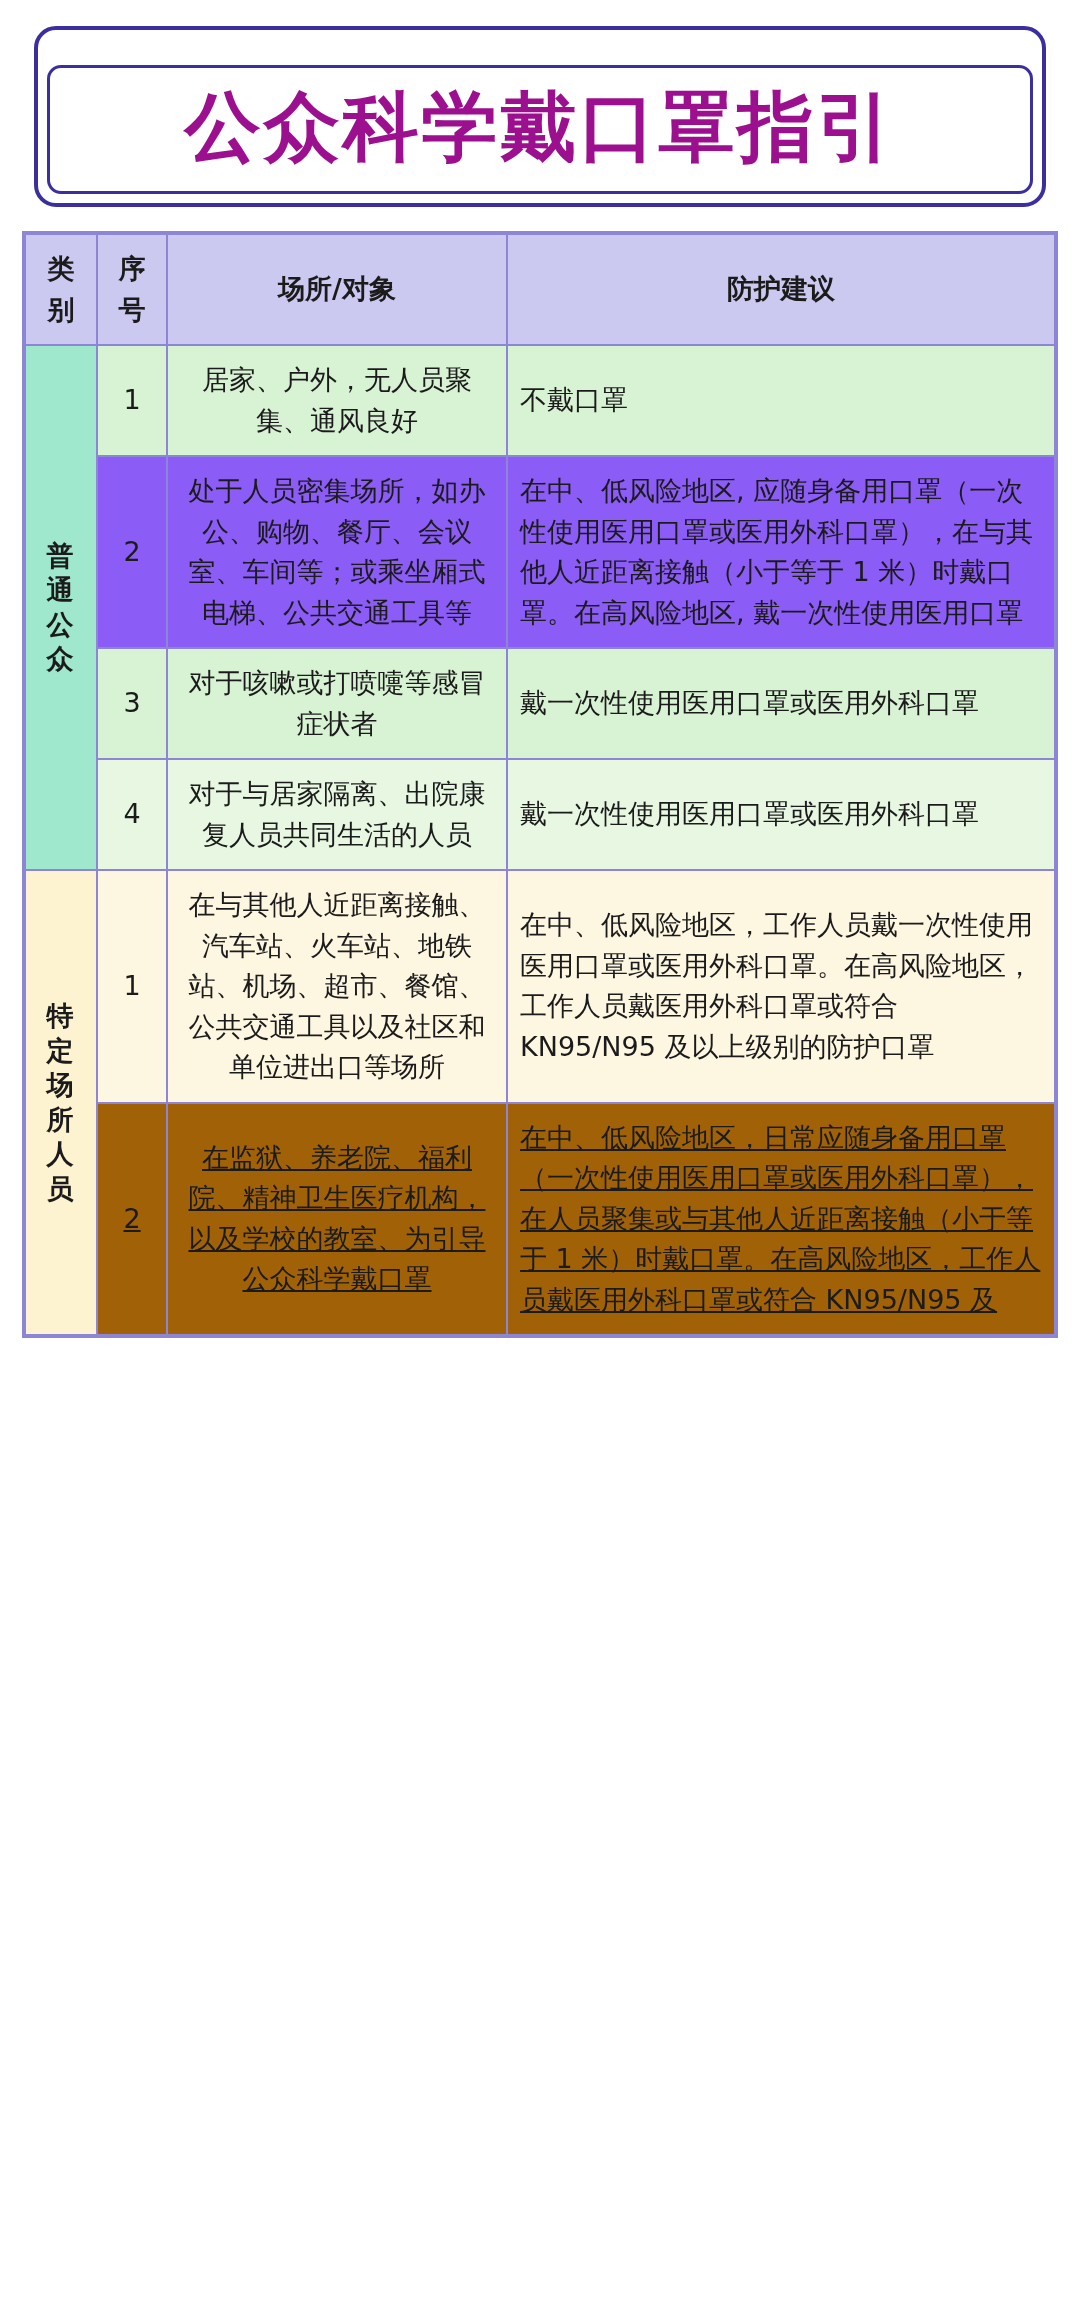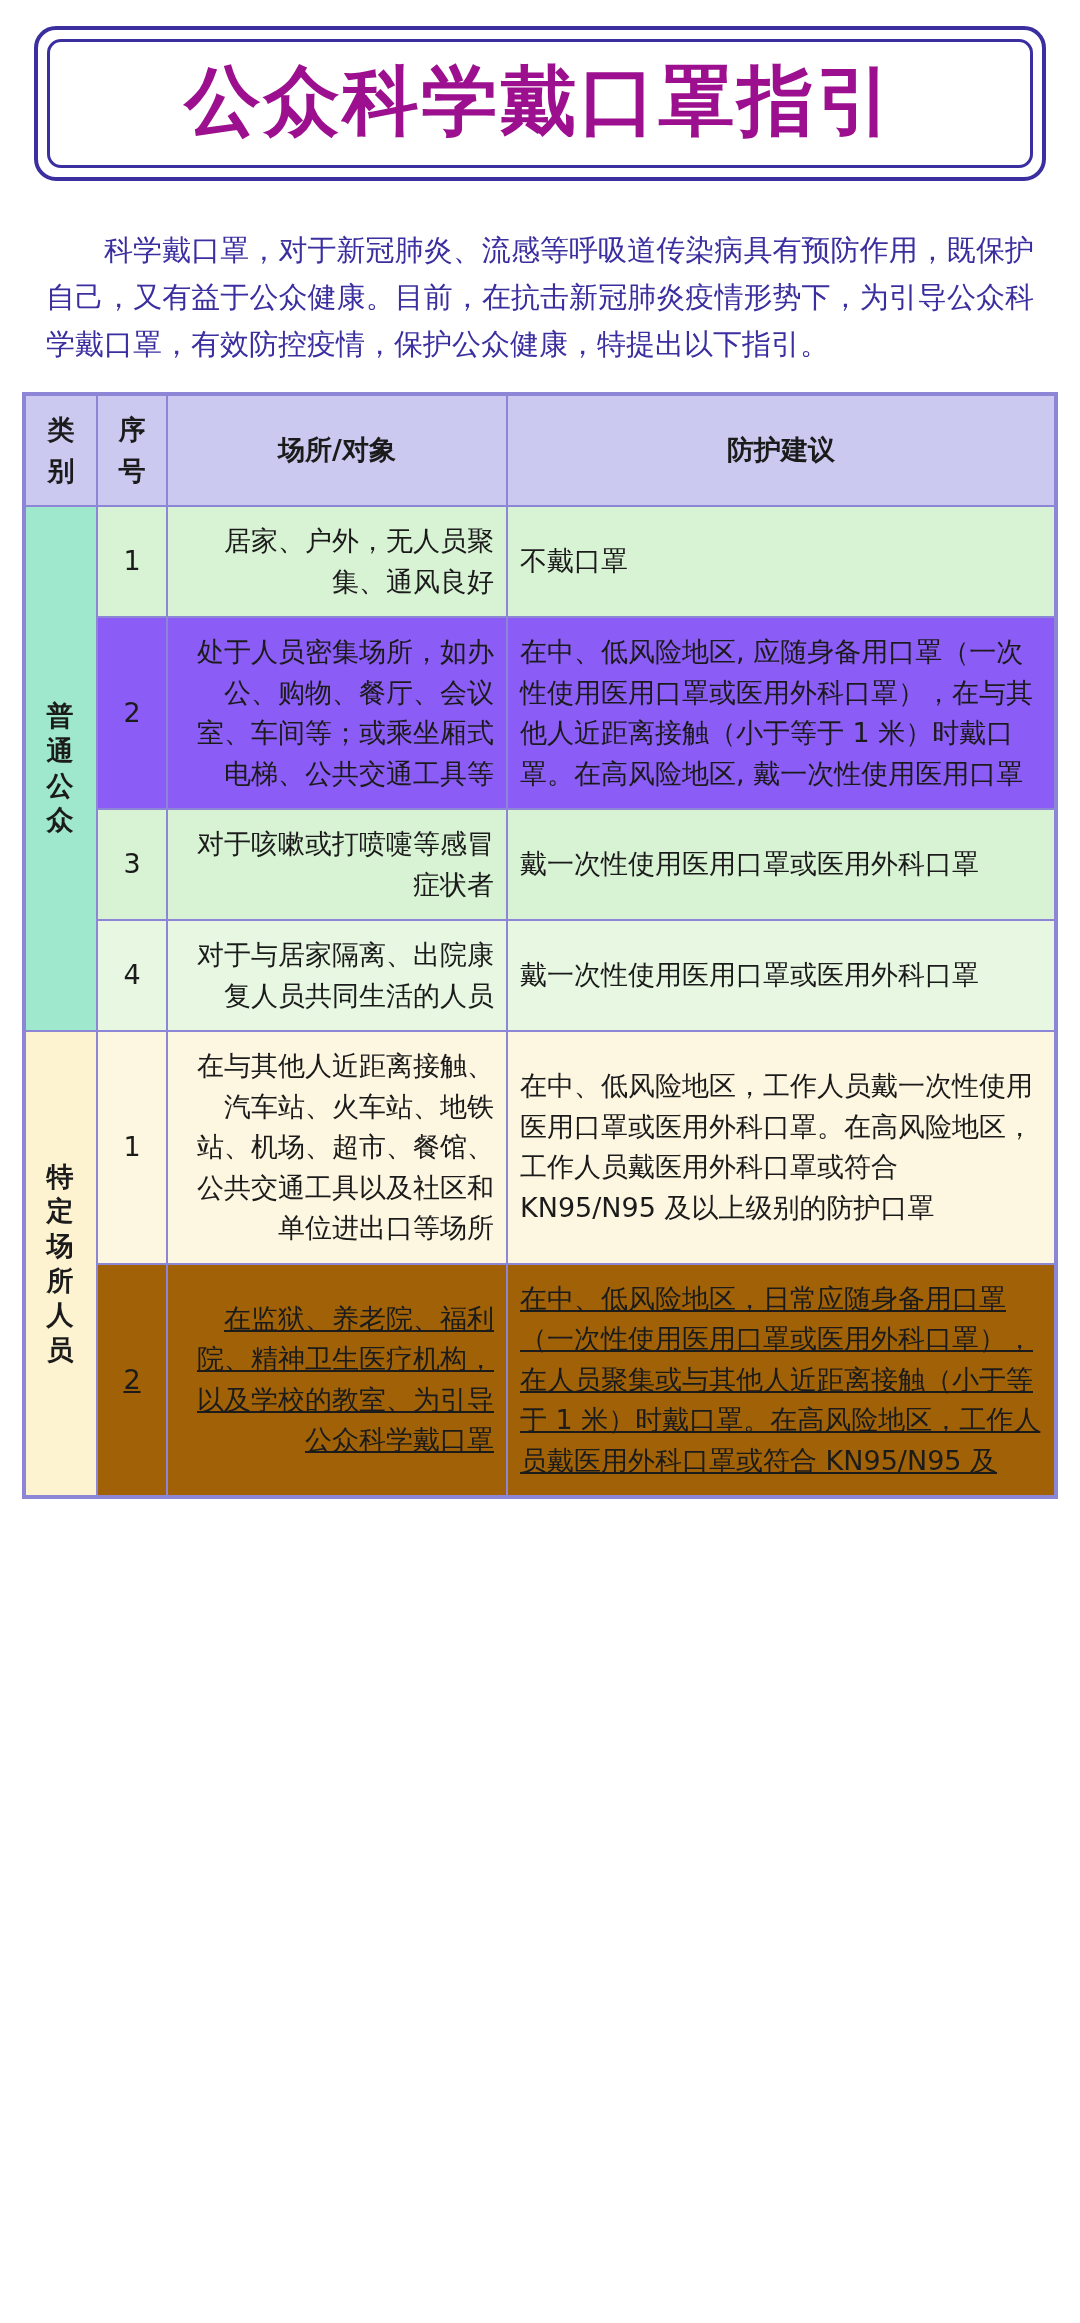--- a/index.html
+++ b/index.html
@@ -31,20 +31,21 @@
     margin: 26px 34px 0 34px;
     border: 4px solid #3b2fa0;
     border-radius: 22px;
     padding: 9px;
   }
   .title-frame-inner {
     border: 3px solid #3b2fa0;
     border-radius: 14px;
     padding: 16px 10px 22px 10px;
     text-align: center;
+    margin-top: 26px;
   }
   .main-title {
     color: #9c0f8e;
     font-size: 76px;
     font-weight: bold;
     letter-spacing: 3px;
     line-height: 1.12;
     font-family: "DejaVu Sans", "Liberation Sans", sans-serif;
     white-space: nowrap;
   }
@@ -100,21 +101,21 @@
     padding: 10px 6px;
   }
   td.cat.special { background: #fdf3d0; }
   td.cat span.vchar { display: block; line-height: 1.28; }
 
   td.num {
     text-align: center;
     font-size: 30px;
     width: 74px;
   }
-  td.place { text-align: right; }
+  td.place { text-align: center; }
   td.advice { text-align: left; }
 
   
   .r-g1 td.num, .r-g1 td.place, .r-g1 td.advice { background: #d8f2d4; }
   .r-g2 td.num, .r-g2 td.place, .r-g2 td.advice { background: #8b5cf6; }
   .r-g3 td.num, .r-g3 td.place, .r-g3 td.advice { background: #d8f2d4; }
   .r-g4 td.num, .r-g4 td.place, .r-g4 td.advice { background: #e7f7e2; }
   
   .r-s1 td.num, .r-s1 td.place, .r-s1 td.advice { background: #fdf6e0; }
   .r-s2 td.num, .r-s2 td.place, .r-s2 td.advice { background: #a16207; text-decoration: underline; }
@@ -126,21 +127,20 @@
 
 <div class="page">
 
 
   <div class="title-frame-outer">
     <div class="title-frame-inner">
       <div class="main-title">公众科学戴口罩指引</div>
     </div>
   </div>
 
-  <div class="intro">科学戴口罩，对于新冠肺炎、流感等呼吸道传染病具有预防作用，既保护自己，又有益于公众健康。目前，在抗击新冠肺炎疫情形势下，为引导公众科学戴口罩，有效防控疫情，保护公众健康，特提出以下指引。</div>
 
   <div class="table-wrap">
     <table class="guide">
       <thead>
         <tr>
           <th class="col-cat">类别</th>
           <th class="col-num">序号</th>
           <th class="col-place">场所/对象</th>
           <th class="col-advice">防护建议</th>
         </tr>

